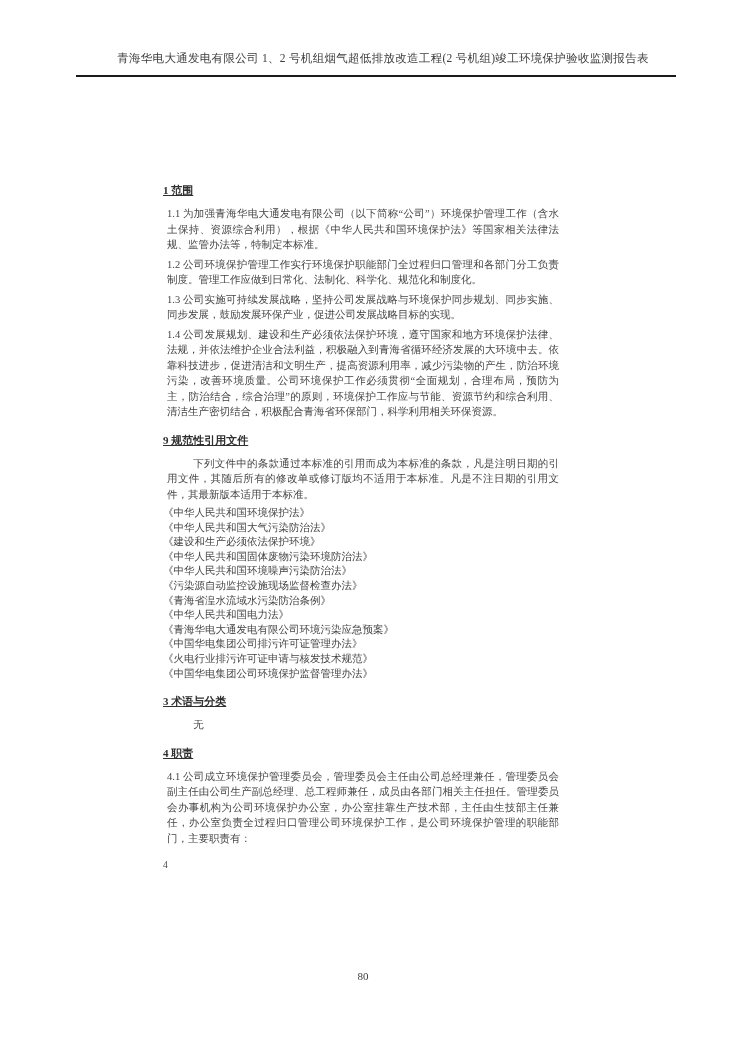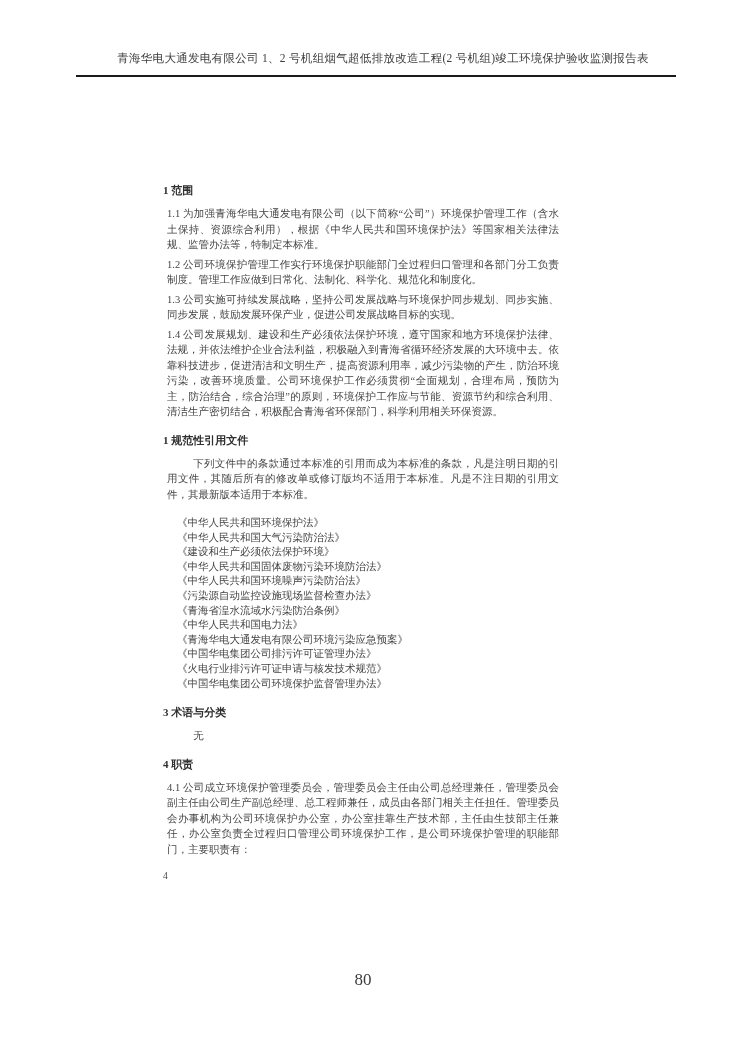--- a/index.html
+++ b/index.html
@@ -47,70 +47,71 @@
     text-align: center;
     letter-spacing: 1px;
     color: #303030;
   }
   .sec-heading {
     margin: 13px 0 9px 0;
     font-size: 11px;
     line-height: 14px;
     font-weight: bold;
     color: #303030;
+    text-decoration: underline;
   }
   .para {
     margin: 4px;
     font-size: 10.5px;
     line-height: 15.5px;
     text-align: justify;
     color: #454545;
   }
   .para.indent {
     text-indent: 2.5em;
   }
   .refs {
-    margin: 14px;
+    margin: 0;
   }
   .ref-item {
     font-size: 10.5px;
     line-height: 14.6px;
     color: #454545;
   }
   .footnote {
     margin-top: 14px;
     font-size: 9.5px;
     color: #454545;
   }
   .page-number {
     position: absolute;
     top: 970px;
     left: 163px;
     width: 400px;
     text-align: center;
-    font-size: 17px;
+    font-size: 11px;
     color: #3c3c3c;
   }
 </style>
 </head>
 <body>
 
 <div class="running-header">青海华电大通发电有限公司 1、2 号机组烟气超低排放改造工程(2 号机组)竣工环境保护验收监测报告表</div>
 <div class="header-rule"></div>
 
 <div class="content">
 
 
   <h2 class="sec-heading">1 范围</h2>
   <p class="para">1.1 为加强青海华电大通发电有限公司（以下简称“公司”）环境保护管理工作（含水土保持、资源综合利用），根据《中华人民共和国环境保护法》等国家相关法律法规、监管办法等，特制定本标准。</p>
   <p class="para">1.2 公司环境保护管理工作实行环境保护职能部门全过程归口管理和各部门分工负责制度。管理工作应做到日常化、法制化、科学化、规范化和制度化。</p>
   <p class="para">1.3 公司实施可持续发展战略，坚持公司发展战略与环境保护同步规划、同步实施、同步发展，鼓励发展环保产业，促进公司发展战略目标的实现。</p>
   <p class="para">1.4 公司发展规划、建设和生产必须依法保护环境，遵守国家和地方环境保护法律、法规，并依法维护企业合法利益，积极融入到青海省循环经济发展的大环境中去。依靠科技进步，促进清洁和文明生产，提高资源利用率，减少污染物的产生，防治环境污染，改善环境质量。公司环境保护工作必须贯彻“全面规划，合理布局，预防为主，防治结合，综合治理”的原则，环境保护工作应与节能、资源节约和综合利用、清洁生产密切结合，积极配合青海省环保部门，科学利用相关环保资源。</p>
 
-  <h2 class="sec-heading">1 规范性引用文件</h2>
+  <h2 class="sec-heading">9 规范性引用文件</h2>
   <p class="para indent">下列文件中的条款通过本标准的引用而成为本标准的条款，凡是注明日期的引用文件，其随后所有的修改单或修订版均不适用于本标准。凡是不注日期的引用文件，其最新版本适用于本标准。</p>
   <div class="refs">
     <div class="ref-item">《中华人民共和国环境保护法》</div>
     <div class="ref-item">《中华人民共和国大气污染防治法》</div>
     <div class="ref-item">《建设和生产必须依法保护环境》</div>
     <div class="ref-item">《中华人民共和国固体废物污染环境防治法》</div>
     <div class="ref-item">《中华人民共和国环境噪声污染防治法》</div>
     <div class="ref-item">《污染源自动监控设施现场监督检查办法》</div>
     <div class="ref-item">《青海省湟水流域水污染防治条例》</div>
     <div class="ref-item">《中华人民共和国电力法》</div>

